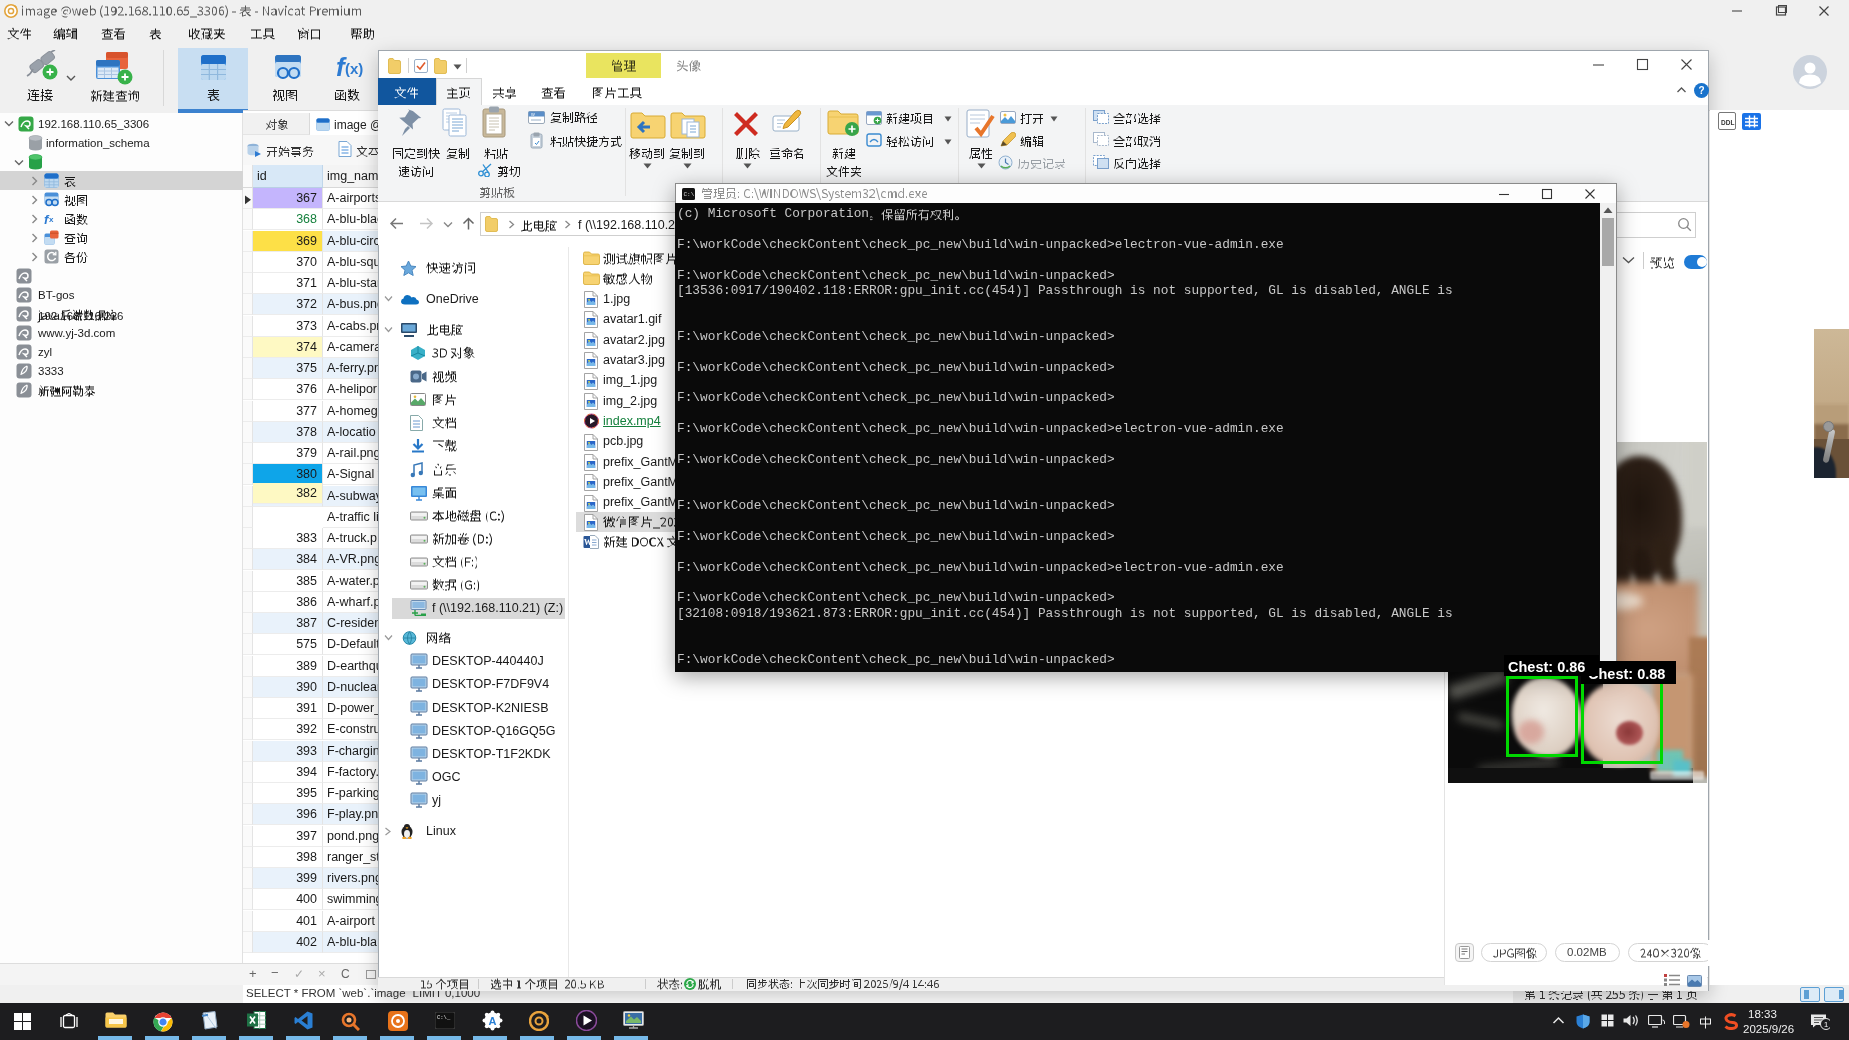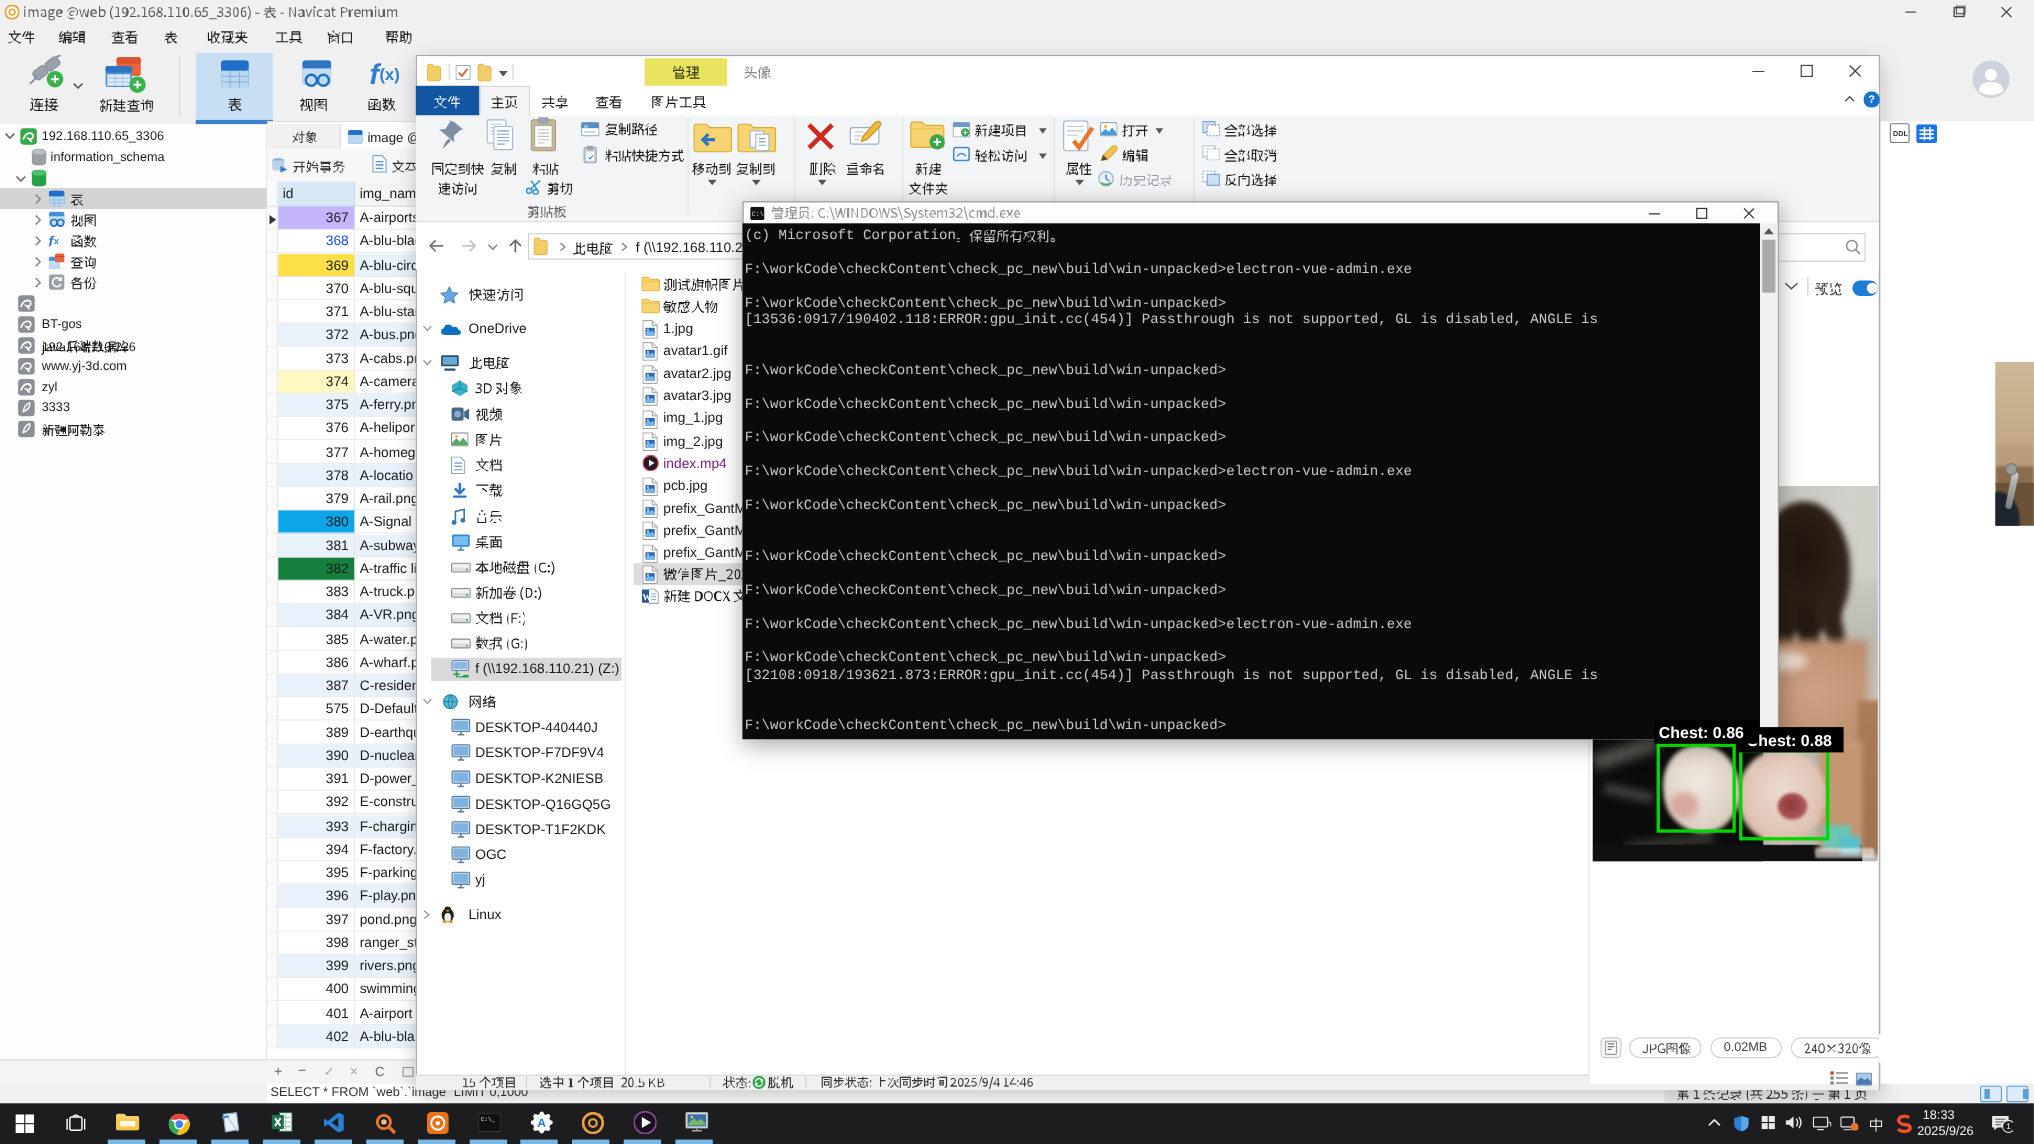--- a/index.html
+++ b/index.html
@@ -304,21 +304,21 @@
 <div class="a" style="left:257px;top:170.4px;font:400 12.5px/12.5px 'Liberation Sans',sans-serif;color:#1a1a1a;white-space:pre;">id</div>
 <div class="a" style="left:323px;top:165px;width:1000px;height:23px;background:#f4f4f4;border-bottom:1px solid #d8d8d8"></div>
 <div class="a" style="left:327px;top:170.4px;font:400 12.5px/12.5px 'Liberation Sans',sans-serif;color:#1a1a1a;white-space:pre;">img_name</div>
 <div class="a" style="left:243px;top:188.0px;width:10px;height:21.25px;background:#fafafa;border-right:1px solid #e4e4e4;border-bottom:1px solid #ececec"></div>
 <div class="a" style="left:253px;top:188.0px;width:70px;height:21.25px;background:#c4b5fd;border-right:1px solid #e4e4e4;border-bottom:1px solid #ececec;font:12.5px/21.25px 'Liberation Sans',sans-serif;color:#1a1a1a;text-align:right;padding-right:5px">367</div>
 <div class="a" style="left:323px;top:188.0px;width:132px;height:21.25px;background:#ffffff;border-bottom:1px solid #ececec;font:12.5px/21.25px 'Liberation Sans',sans-serif;color:#1a1a1a;padding-left:4px">A-airports</div>
 <svg class="a" style="left:244px;top:194.5px;" width="8" height="10" viewBox="0 0 8 10">
     <path d="M1 0.5 L7 4.8 L1 9.2 Z" fill="#333"></path>
   </svg>
 <div class="a" style="left:243px;top:209.2px;width:10px;height:21.25px;background:#fafafa;border-right:1px solid #e4e4e4;border-bottom:1px solid #ececec"></div>
-<div class="a" style="left:253px;top:209.2px;width:70px;height:21.25px;background:#ffffff;border-right:1px solid #e4e4e4;border-bottom:1px solid #ececec;font:12.5px/21.25px 'Liberation Sans',sans-serif;color:#1d4ed8;text-align:right;padding-right:5px">368</div>
+<div class="a" style="left:253px;top:209.2px;width:70px;height:21.25px;background:#ffffff;border-right:1px solid #e4e4e4;border-bottom:1px solid #ececec;font:12.5px/21.25px 'Liberation Sans',sans-serif;color:#15803d;text-align:right;padding-right:5px">368</div>
 <div class="a" style="left:323px;top:209.2px;width:132px;height:21.25px;background:#ffffff;border-bottom:1px solid #ececec;font:12.5px/21.25px 'Liberation Sans',sans-serif;color:#1a1a1a;padding-left:4px">A-blu-blac</div>
 <div class="a" style="left:243px;top:230.5px;width:10px;height:21.25px;background:#fafafa;border-right:1px solid #e4e4e4;border-bottom:1px solid #ececec"></div>
 <div class="a" style="left:253px;top:230.5px;width:70px;height:21.25px;background:#fde047;border-right:1px solid #e4e4e4;border-bottom:1px solid #ececec;font:12.5px/21.25px 'Liberation Sans',sans-serif;color:#1a1a1a;text-align:right;padding-right:5px">369</div>
 <div class="a" style="left:323px;top:230.5px;width:132px;height:21.25px;background:#e9f2fb;border-bottom:1px solid #ececec;font:12.5px/21.25px 'Liberation Sans',sans-serif;color:#1a1a1a;padding-left:4px">A-blu-circ</div>
 <div class="a" style="left:243px;top:251.8px;width:10px;height:21.25px;background:#fafafa;border-right:1px solid #e4e4e4;border-bottom:1px solid #ececec"></div>
 <div class="a" style="left:253px;top:251.8px;width:70px;height:21.25px;background:#ffffff;border-right:1px solid #e4e4e4;border-bottom:1px solid #ececec;font:12.5px/21.25px 'Liberation Sans',sans-serif;color:#1a1a1a;text-align:right;padding-right:5px">370</div>
 <div class="a" style="left:323px;top:251.8px;width:132px;height:21.25px;background:#ffffff;border-bottom:1px solid #ececec;font:12.5px/21.25px 'Liberation Sans',sans-serif;color:#1a1a1a;padding-left:4px">A-blu-squ</div>
 <div class="a" style="left:243px;top:273.0px;width:10px;height:21.25px;background:#fafafa;border-right:1px solid #e4e4e4;border-bottom:1px solid #ececec"></div>
 <div class="a" style="left:253px;top:273.0px;width:70px;height:21.25px;background:#ffffff;border-right:1px solid #e4e4e4;border-bottom:1px solid #ececec;font:12.5px/21.25px 'Liberation Sans',sans-serif;color:#1a1a1a;text-align:right;padding-right:5px">371</div>
 <div class="a" style="left:323px;top:273.0px;width:132px;height:21.25px;background:#ffffff;border-bottom:1px solid #ececec;font:12.5px/21.25px 'Liberation Sans',sans-serif;color:#1a1a1a;padding-left:4px">A-blu-star</div>
@@ -346,21 +346,21 @@
 <div class="a" style="left:243px;top:443.0px;width:10px;height:21.25px;background:#fafafa;border-right:1px solid #e4e4e4;border-bottom:1px solid #ececec"></div>
 <div class="a" style="left:253px;top:443.0px;width:70px;height:21.25px;background:#ffffff;border-right:1px solid #e4e4e4;border-bottom:1px solid #ececec;font:12.5px/21.25px 'Liberation Sans',sans-serif;color:#1a1a1a;text-align:right;padding-right:5px">379</div>
 <div class="a" style="left:323px;top:443.0px;width:132px;height:21.25px;background:#ffffff;border-bottom:1px solid #ececec;font:12.5px/21.25px 'Liberation Sans',sans-serif;color:#1a1a1a;padding-left:4px">A-rail.png</div>
 <div class="a" style="left:243px;top:464.2px;width:10px;height:21.25px;background:#fafafa;border-right:1px solid #e4e4e4;border-bottom:1px solid #ececec"></div>
 <div class="a" style="left:253px;top:464.2px;width:70px;height:21.25px;background:#0ea5e9;border-right:1px solid #e4e4e4;border-bottom:1px solid #ececec;font:12.5px/21.25px 'Liberation Sans',sans-serif;color:#1a1a1a;text-align:right;padding-right:5px">380</div>
 <div class="a" style="left:323px;top:464.2px;width:132px;height:21.25px;background:#ffffff;border-bottom:1px solid #ececec;font:12.5px/21.25px 'Liberation Sans',sans-serif;color:#1a1a1a;padding-left:4px">A-Signal t</div>
 <div class="a" style="left:243px;top:485.5px;width:10px;height:21.25px;background:#fafafa;border-right:1px solid #e4e4e4;border-bottom:1px solid #ececec"></div>
 <div class="a" style="left:253px;top:485.5px;width:70px;height:21.25px;background:#e9f2fb;border-right:1px solid #e4e4e4;border-bottom:1px solid #ececec;font:12.5px/21.25px 'Liberation Sans',sans-serif;color:#1a1a1a;text-align:right;padding-right:5px">381</div>
 <div class="a" style="left:323px;top:485.5px;width:132px;height:21.25px;background:#e9f2fb;border-bottom:1px solid #ececec;font:12.5px/21.25px 'Liberation Sans',sans-serif;color:#1a1a1a;padding-left:4px">A-subway</div>
 <div class="a" style="left:243px;top:506.8px;width:10px;height:21.25px;background:#fafafa;border-right:1px solid #e4e4e4;border-bottom:1px solid #ececec"></div>
-<div class="a" style="left:253px;top:507px;width:70px;height:21.25px;background:#15803d;border-right:1px solid #e4e4e4;border-bottom:1px solid #ececec;font:12.5px/21.25px 'Liberation Sans',sans-serif;color:#1a1a1a;text-align:right;padding-right:5px">382</div>
+<div class="a" style="left:253px;top:483px;width:70px;height:21.25px;background:#fef9c3;border-right:1px solid #e4e4e4;border-bottom:1px solid #ececec;font:12.5px/21.25px 'Liberation Sans',sans-serif;color:#1a1a1a;text-align:right;padding-right:5px">382</div>
 <div class="a" style="left:323px;top:506.8px;width:132px;height:21.25px;background:#ffffff;border-bottom:1px solid #ececec;font:12.5px/21.25px 'Liberation Sans',sans-serif;color:#1a1a1a;padding-left:4px">A-traffic li</div>
 <div class="a" style="left:243px;top:528.0px;width:10px;height:21.25px;background:#fafafa;border-right:1px solid #e4e4e4;border-bottom:1px solid #ececec"></div>
 <div class="a" style="left:253px;top:528.0px;width:70px;height:21.25px;background:#ffffff;border-right:1px solid #e4e4e4;border-bottom:1px solid #ececec;font:12.5px/21.25px 'Liberation Sans',sans-serif;color:#1a1a1a;text-align:right;padding-right:5px">383</div>
 <div class="a" style="left:323px;top:528.0px;width:132px;height:21.25px;background:#ffffff;border-bottom:1px solid #ececec;font:12.5px/21.25px 'Liberation Sans',sans-serif;color:#1a1a1a;padding-left:4px">A-truck.p</div>
 <div class="a" style="left:243px;top:549.2px;width:10px;height:21.25px;background:#fafafa;border-right:1px solid #e4e4e4;border-bottom:1px solid #ececec"></div>
 <div class="a" style="left:253px;top:549.2px;width:70px;height:21.25px;background:#e9f2fb;border-right:1px solid #e4e4e4;border-bottom:1px solid #ececec;font:12.5px/21.25px 'Liberation Sans',sans-serif;color:#1a1a1a;text-align:right;padding-right:5px">384</div>
 <div class="a" style="left:323px;top:549.2px;width:132px;height:21.25px;background:#e9f2fb;border-bottom:1px solid #ececec;font:12.5px/21.25px 'Liberation Sans',sans-serif;color:#1a1a1a;padding-left:4px">A-VR.png</div>
 <div class="a" style="left:243px;top:570.5px;width:10px;height:21.25px;background:#fafafa;border-right:1px solid #e4e4e4;border-bottom:1px solid #ececec"></div>
 <div class="a" style="left:253px;top:570.5px;width:70px;height:21.25px;background:#ffffff;border-right:1px solid #e4e4e4;border-bottom:1px solid #ececec;font:12.5px/21.25px 'Liberation Sans',sans-serif;color:#1a1a1a;text-align:right;padding-right:5px">385</div>
 <div class="a" style="left:323px;top:570.5px;width:132px;height:21.25px;background:#ffffff;border-bottom:1px solid #ececec;font:12.5px/21.25px 'Liberation Sans',sans-serif;color:#1a1a1a;padding-left:4px">A-water.p</div>
@@ -1070,21 +1070,21 @@
     <rect x="2.8" y="7" width="8.4" height="7" fill="#2a66c8"></rect>
     <path d="M2.8 11.8 L5.5 9 L7.5 11 L9 9.5 L11.2 11.8 V14 H2.8 Z" fill="#78b8e8"></path>
     <circle cx="5" cy="8.8" r="0.9" fill="#e8e838"></circle>
   </svg>
 <div class="a" style="left:603px;top:394.9px;font:400 12.5px/12.5px 'Liberation Sans',sans-serif;color:#1a1a1a;white-space:pre;">img_2.jpg</div>
 <svg class="a" style="left:584px;top:413px;" width="15" height="16" viewBox="0 0 15 16">
     <circle cx="7.5" cy="8" r="7" fill="#281828" stroke="#c04888"></circle>
     <path d="M6 5 L11 8 L6 11 Z" fill="#fff"></path>
     <circle cx="7.5" cy="8" r="7" fill="none" stroke="#e87838" stroke-width="1" stroke-dasharray="3 4"></circle>
   </svg>
-<div class="a" style="left:603px;top:414.9px;font:400 12.5px/12.5px 'Liberation Sans',sans-serif;color:#701a75;white-space:pre;">index.mp4</div>
+<div class="a" style="left:603px;top:414.9px;font:400 12.5px/12.5px 'Liberation Sans',sans-serif;color:#15803d;white-space:pre;text-decoration:underline;">index.mp4</div>
 <svg class="a" style="left:584px;top:433.5px;" width="14" height="17" viewBox="0 0 14 17">
     <path d="M0.5 0.5 H9 L13.5 5 V16.5 H0.5 Z" fill="#fff" stroke="#9a9a9a" stroke-width="0.9"></path>
     <path d="M9 0.5 V5 H13.5" fill="none" stroke="#9a9a9a" stroke-width="0.9"></path>
     <rect x="2.8" y="7" width="8.4" height="7" fill="#2a66c8"></rect>
     <path d="M2.8 11.8 L5.5 9 L7.5 11 L9 9.5 L11.2 11.8 V14 H2.8 Z" fill="#78b8e8"></path>
     <circle cx="5" cy="8.8" r="0.9" fill="#e8e838"></circle>
   </svg>
 <div class="a" style="left:603px;top:435.4px;font:400 12.5px/12.5px 'Liberation Sans',sans-serif;color:#1a1a1a;white-space:pre;">pcb.jpg</div>
 <svg class="a" style="left:584px;top:454px;" width="14" height="17" viewBox="0 0 14 17">
     <path d="M0.5 0.5 H9 L13.5 5 V16.5 H0.5 Z" fill="#fff" stroke="#9a9a9a" stroke-width="0.9"></path>

